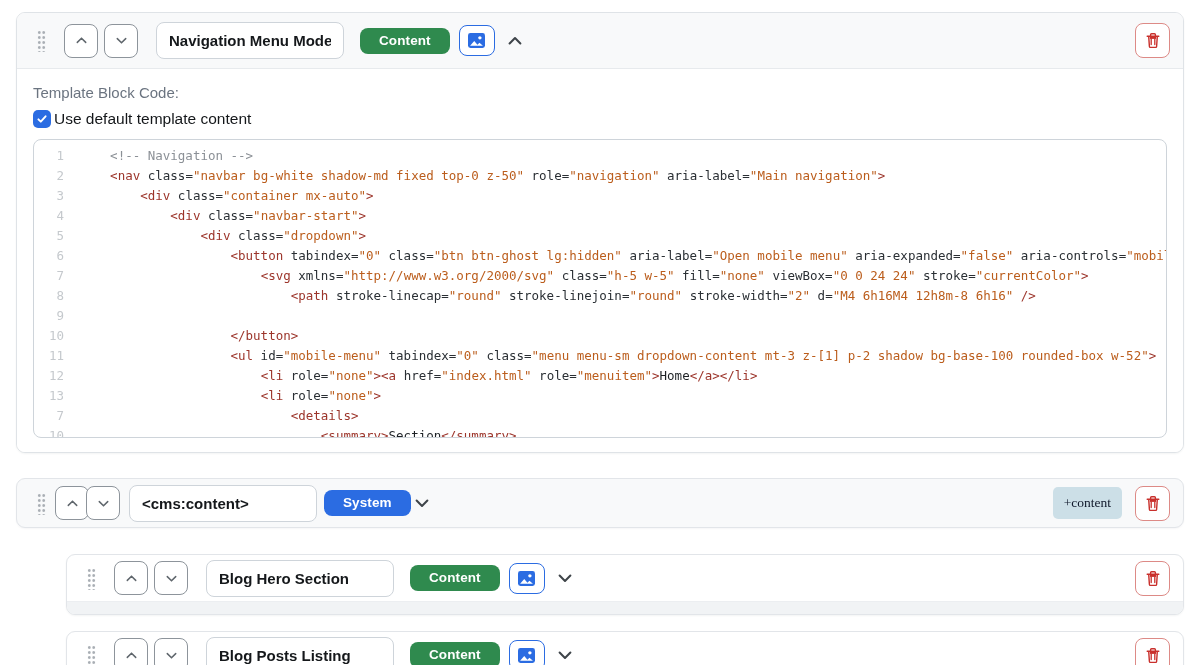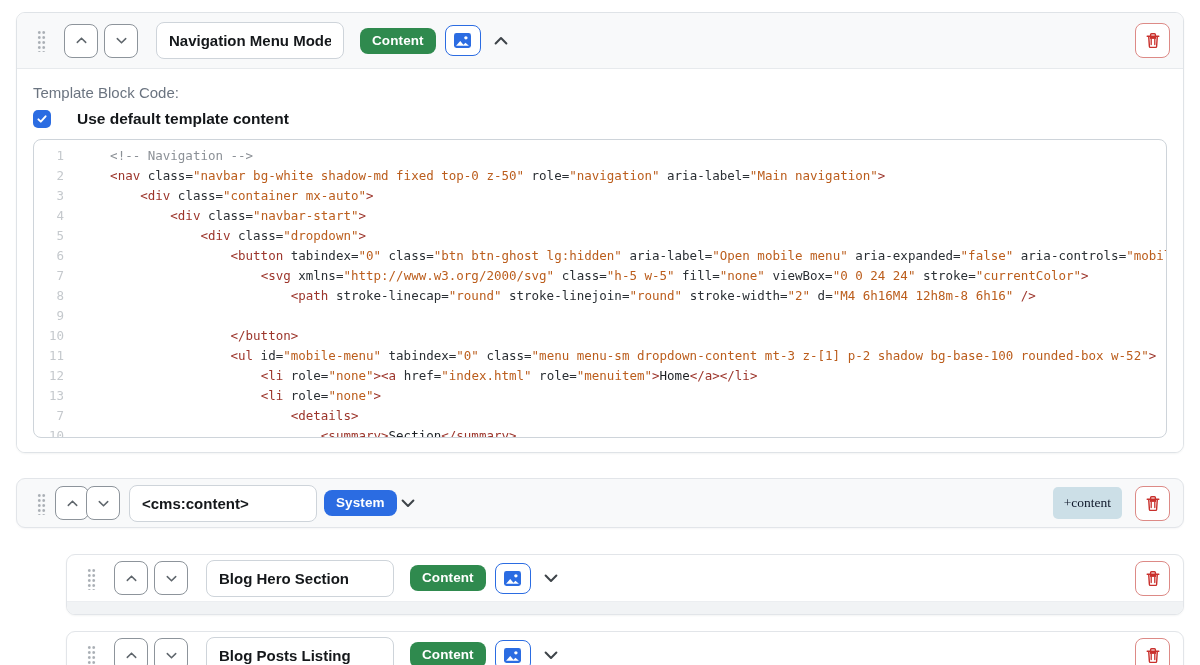--- a/index.html
+++ b/index.html
@@ -19,37 +19,37 @@
     background-size:4.5px 5px; background-position:0 1px; cursor:grab; }
 
   .stepbtn { width:34px; height:34px; border:1px solid #8d949b; border-radius:8px;
     background:#fff; display:flex; align-items:center; justify-content:center; cursor:pointer; }
   .stepbtn + .stepbtn { margin-left:-3px; }
 
   .name-input { height:37px; width:188px; border:1px solid #ced4da; border-radius:8px;
     background:#fff; padding:0 12px; font-family:"Liberation Sans",sans-serif;
     font-weight:700; font-size:15px; color:#15181b; margin-left:9px; }
 
-  .badge { padding:5px 12px 6px; border-radius:8px; color:#fff; font-weight:700;
+  .badge { padding:5px 19px 6px; border-radius:8px; color:#fff; font-weight:700;
     font-size:13.5px; letter-spacing:.1px; margin-left:7px; white-space:nowrap; }
   .badge-green { background:#2f8a4e; }
   .badge-blue  { background:#2b6ce2; }
 
   .imgbtn { width:36px; height:31px; border:1.5px solid #2b6ce2; border-radius:8px;
     background:#fff; display:flex; align-items:center; justify-content:center; cursor:pointer; }
 
   .chevbtn { background:none; border:none; display:flex; align-items:center; cursor:pointer; padding:2px; }
 
   .trashbtn { width:35px; height:35px; border:1.3px solid #dd8a86; border-radius:8px;
     background:#fff; display:flex; align-items:center; justify-content:center;
     margin-left:auto; cursor:pointer; }
 
   .body-1 { padding:15px 16px 14px; border-radius:0 0 8px 8px; background:#fff; }
   .tpl-label { color:#6b7480; font-size:15px; margin-bottom:9px; }
-  .chk-row { display:flex; align-items:flex-end; gap:26px; margin-bottom:11px;font-weight:bold; }
+  .chk-row { display:flex; align-items:flex-end; gap:3px; margin-bottom:11px; }
   .checkbox { width:18px; height:18px; border-radius:5px; background:#2b6ce2;
     display:flex; align-items:center; justify-content:center; cursor:pointer; }
   .chk-label { font-size:15.5px; color:#14171a; }
 
   .code-editor { border:1px solid #ced4da; border-radius:8px; height:299px;
     overflow:hidden; padding-top:6px; background:#fff; cursor:text; }
   .code-line { display:flex; height:20px; line-height:20px;
     font-family:"DejaVu Sans Mono","Liberation Mono",monospace; font-size:12.5px; }
   .ln { flex:0 0 46px; text-align:right; padding-right:16px; color:#c5c9cd;
     user-select:none; }

